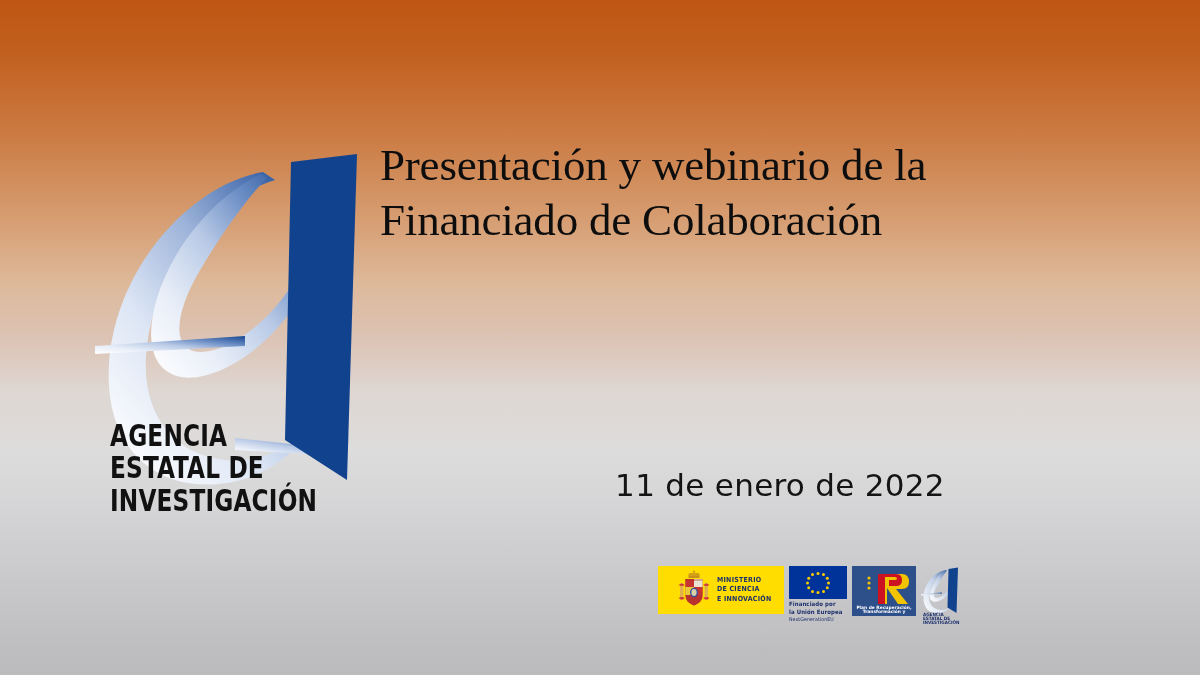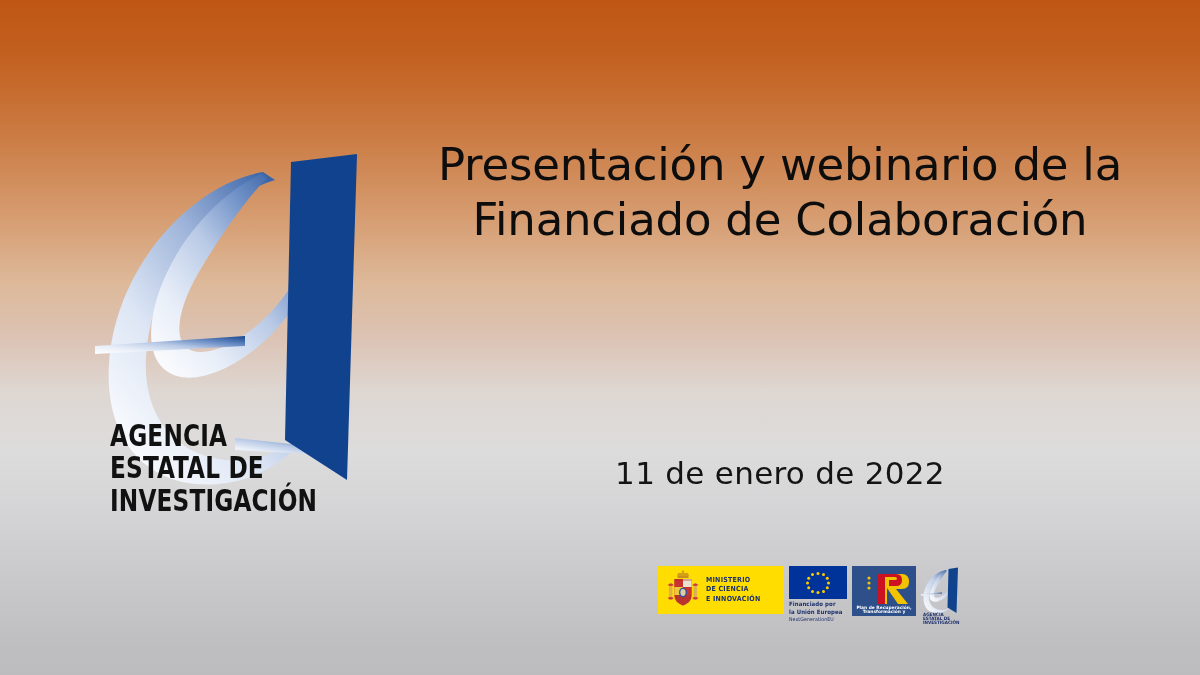--- a/index.html
+++ b/index.html
@@ -54,34 +54,35 @@
     white-space: nowrap;
   }
   .aei-wordmark div { display: block; }
 
   
   #title-block {
     position: absolute;
     left: 380px;
     top: 138px;
     width: 800px;
-    text-align: center;
+    text-align: left;
     color: #0d0d0d;
     font-size: 45px;
     line-height: 1.22;
     font-weight: normal;
     letter-spacing: -0.2px;
+    font-family: Liberation Serif, serif;
   }
   #title-block .tline { display: block; white-space: nowrap; }
 
   
   #datetime-block {
     position: absolute;
     left: 380px;
-    top: 452px;
+    top: 464px;
     width: 800px;
     text-align: center;
     color: #141414;
     font-size: 31px;
     line-height: 1.38;
     letter-spacing: 0.3px;
   }
   #datetime-block .dline { display: block; }
 
   
@@ -95,21 +96,21 @@
     gap: 5px;
   }
 
   
   .logo-ministerio {
     width: 126px;
     height: 48px;
     background: #FFDD00;
     display: flex;
     align-items: center;
-    padding: 0 8px;
+    padding: 0 19px;
     box-sizing: border-box;
   }
   .escudo { width: 34px; height: 40px; flex: 0 0 34px; }
   .escudo svg { display:block; width:100%; height:100%; }
   .min-text {
     margin-left: 6px;
     font-family: "DejaVu Sans Condensed", "Liberation Sans Narrow", "Liberation Sans", sans-serif;
     font-size: 7px;
     font-weight: bold;
     line-height: 1.32;

